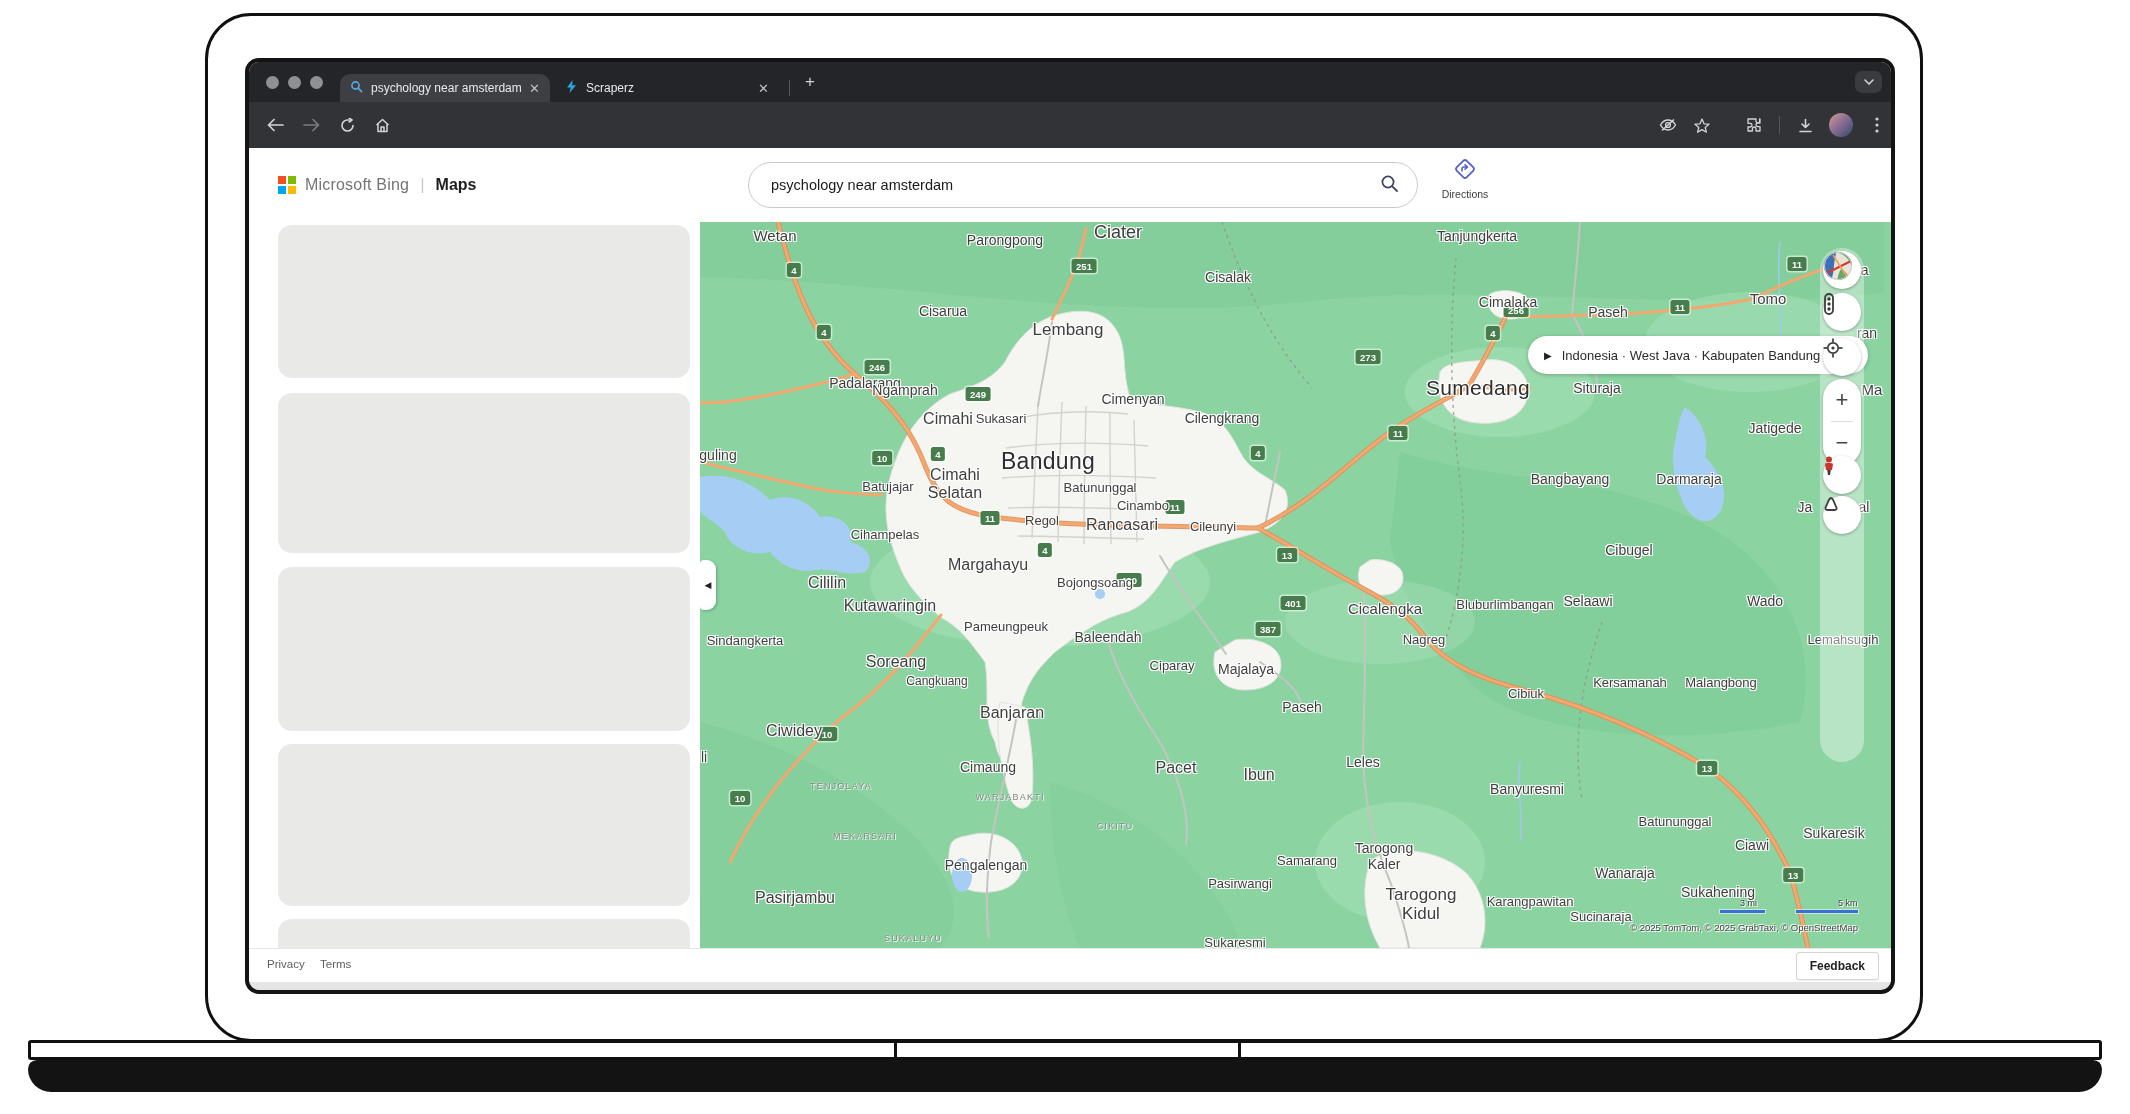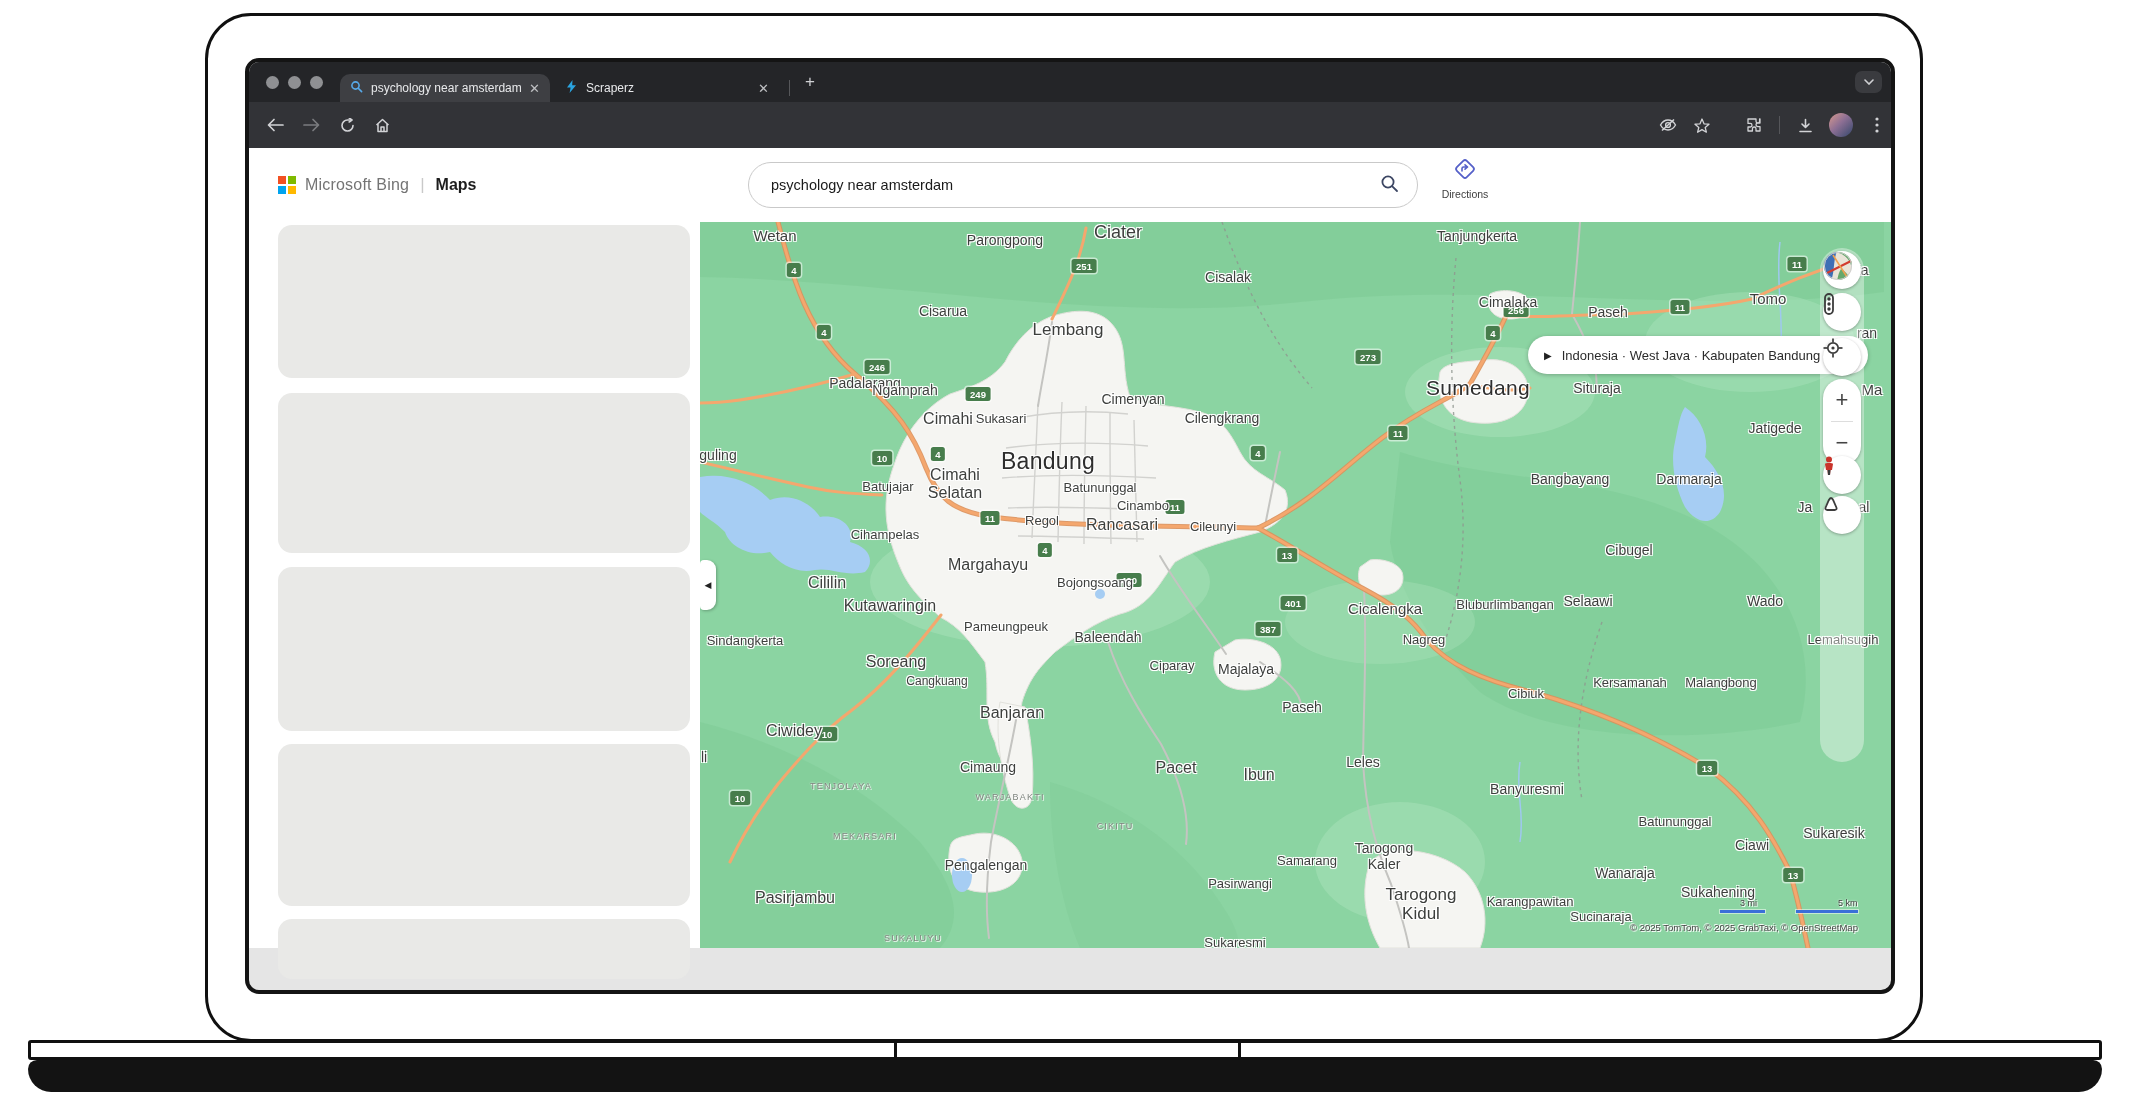--- a/index.html
+++ b/index.html
@@ -501,15 +501,20 @@
         <div class="collapse-tab">◀</div>
 
         <span class="scale-txt" style="left:1040px;top:676px;">3 mi</span>
         <div class="scale-line" style="left:1020px;top:688px;width:45px;"></div>
         <span class="scale-txt" style="left:1138px;top:676px;">5 km</span>
         <div class="scale-line" style="left:1096px;top:688px;width:62px;"></div>
         <div class="copyright">© 2025 TomTom, © 2025 GrabTaxi, © OpenStreetMap</div>
       </div>
     </div>
 
+    <div class="pagefoot">
+      <span class="footlink" style="left:18px;">Privacy</span>
+      <span class="footlink" style="left:71px;">Terms</span>
+      <span class="feedback">Feedback</span>
+    </div>
 
   </div>
 </div>
 
 </body></html>

